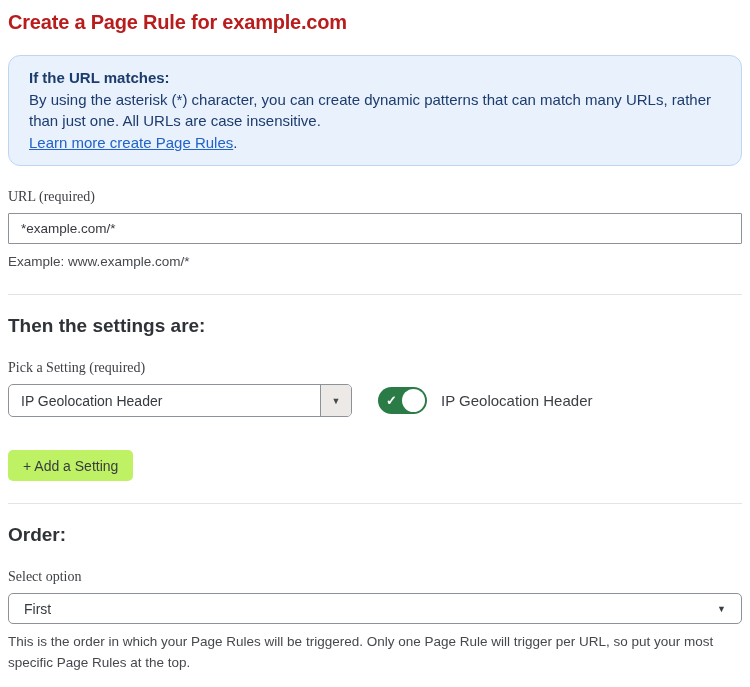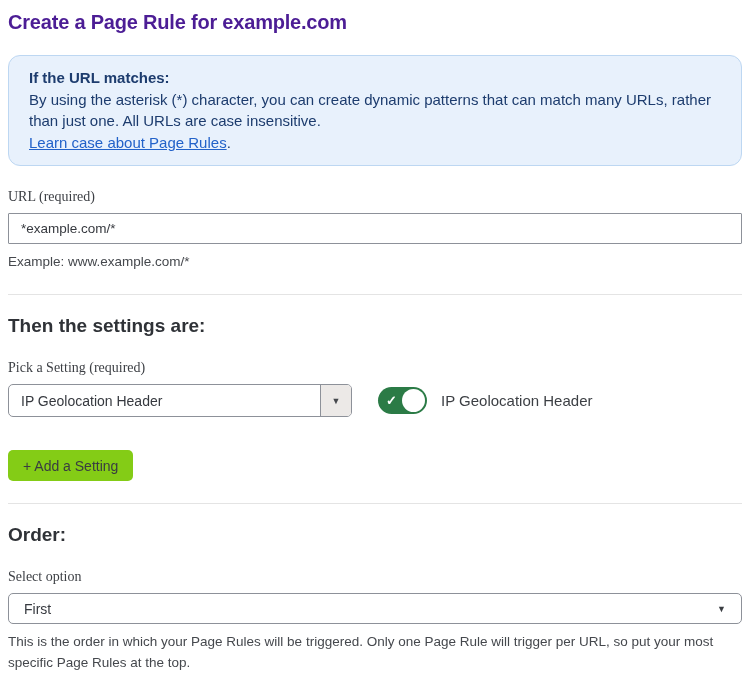--- a/index.html
+++ b/index.html
@@ -9,21 +9,21 @@
     background: #ffffff;
     font-family: "Liberation Sans", sans-serif;
     color: #36393f;
     overflow: hidden;
   }
   .page { padding: 11px 8px 0 8px; }
 
   .page-title {
     font-size: 20px;
     font-weight: bold;
-    color: #4c1d95;
+    color: #b91c1c;
     margin: 0;
     letter-spacing: -0.2px;
   }
 
   .info-box {
     margin-top: 21px;
     background: #e8f1fc;
     border: 1px solid #bdd7f2;
     border-radius: 12px;
     padding: 11px 20px 12px 20px;
@@ -144,21 +144,21 @@
     border-radius: 50%;
   }
   .toggle-label {
     margin-left: 14px;
     font-size: 15px;
     color: #3c3f44;
   }
 
   .add-setting-btn {
     margin-top: 33px;
-    background: #84cc16;
+    background: #bef264;
     border: none;
     border-radius: 5px;
     height: 31px;
     padding: 0 15px;
     font-size: 14px;
     color: #393c41;
     font-family: "Liberation Sans", sans-serif;
     cursor: pointer;
   }
 
@@ -183,21 +183,21 @@
 </head>
 <body>
 
 <div class="page">
 
   <h1 class="page-title">Create a Page Rule for example.com</h1>
 
   <div class="info-box">
     <div class="info-heading">If the URL matches:</div>
     <div class="info-body">By using the asterisk (*) character, you can create dynamic patterns that can match many URLs, rather than just one. All URLs are case insensitive.</div>
-    <div class="info-link-line"><a class="info-link" href="#">Learn case about Page Rules</a><span>.</span></div>
+    <div class="info-link-line"><a class="info-link" href="#">Learn more create Page Rules</a><span>.</span></div>
   </div>
 
   <label class="field-label">URL (required)</label>
   <input class="text-input" type="text" value="*example.com/*" style="">
   <div class="helper">Example: www.example.com/*</div>
 
   <hr class="divider">
 
   <h2 class="section-heading">Then the settings are:</h2>
 

